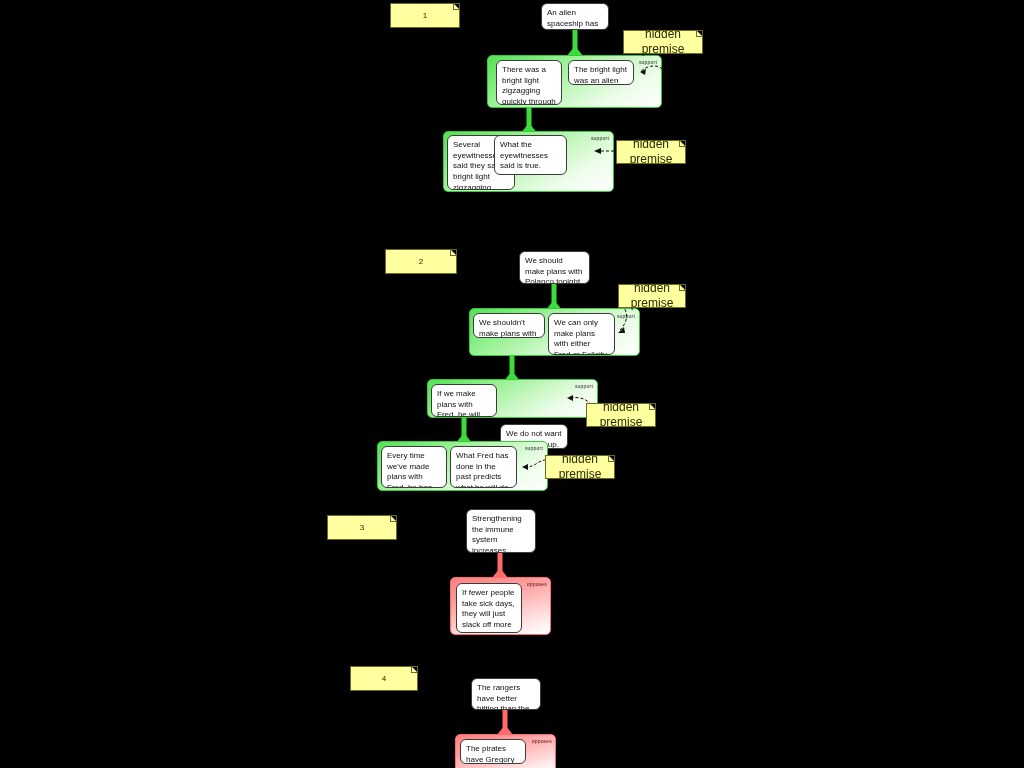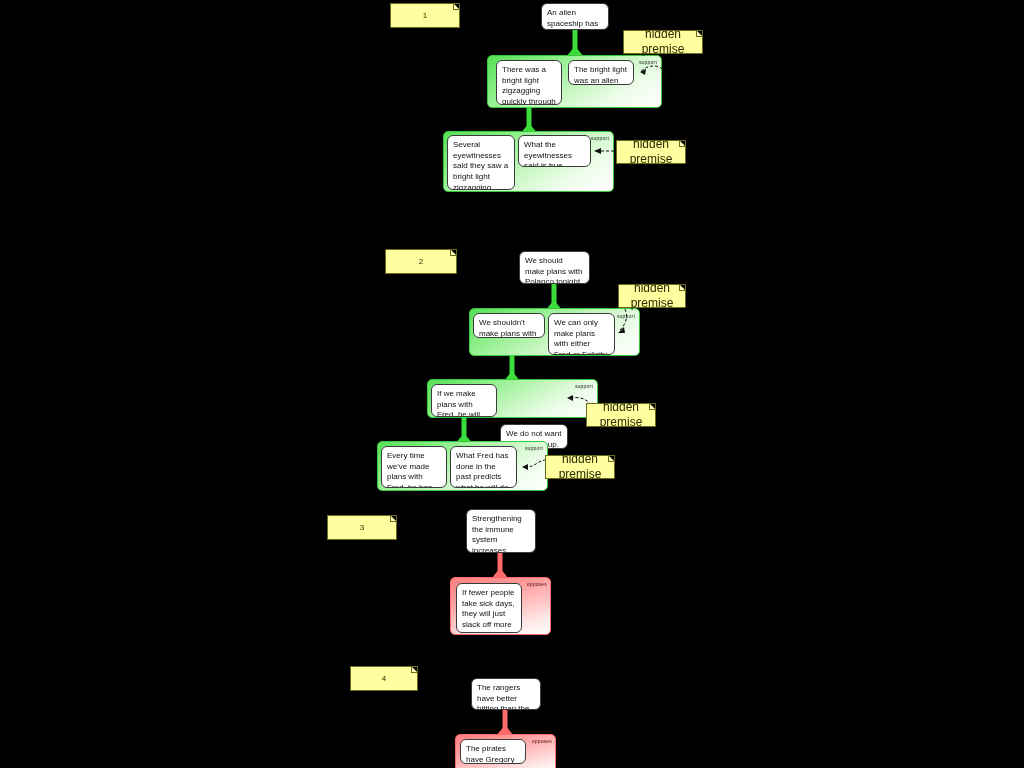--- a/index.html
+++ b/index.html
@@ -125,21 +125,21 @@
 
   <div class="conn support" style="left:518px;top:107px;width:22px;height:26px;">
     <span class="stem"></span>
     <span class="flare"></span>
   </div>
 
   <div class="reason support" style="left:443px;top:131px;width:171px;height:61px;">
     <span class="reason-tag" style="right:4px;top:3px;">support</span>
   </div>
   <div class="claim" style="left:447px;top:135px;width:68px;height:55px;">Several eyewitnesses said they saw a bright light zigzagging quickly through the sky</div>
-  <div class="claim" style="left:518px;top:135px;width:73px;height:32px;">What the eyewitnesses said is true.</div>
+  <div class="claim" style="left:494px;top:135px;width:73px;height:40px;">What the eyewitnesses said is true.</div>
 
   <svg class="hp-arrow" style="left:588px;top:145px;width:40px;height:14px;">
     <path d="M36,6 L10,6"></path>
     <polygon points="6,6 13,3 13,9"></polygon>
   </svg>
   <div class="note note-hp" style="left:616px;top:140px;width:70px;height:24px;">
     <span>hidden premise</span>
     <span class="fold"></span>
   </div>
 

